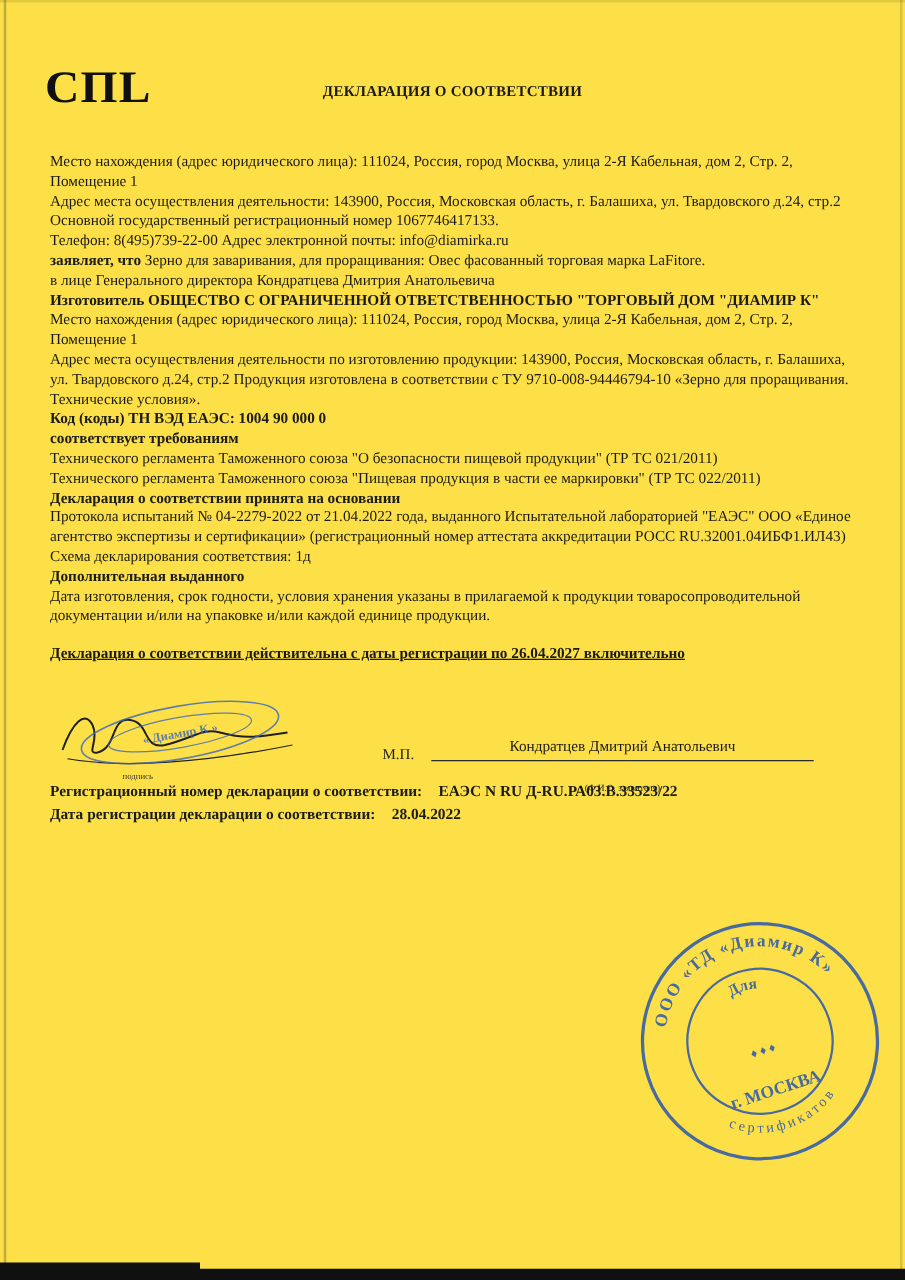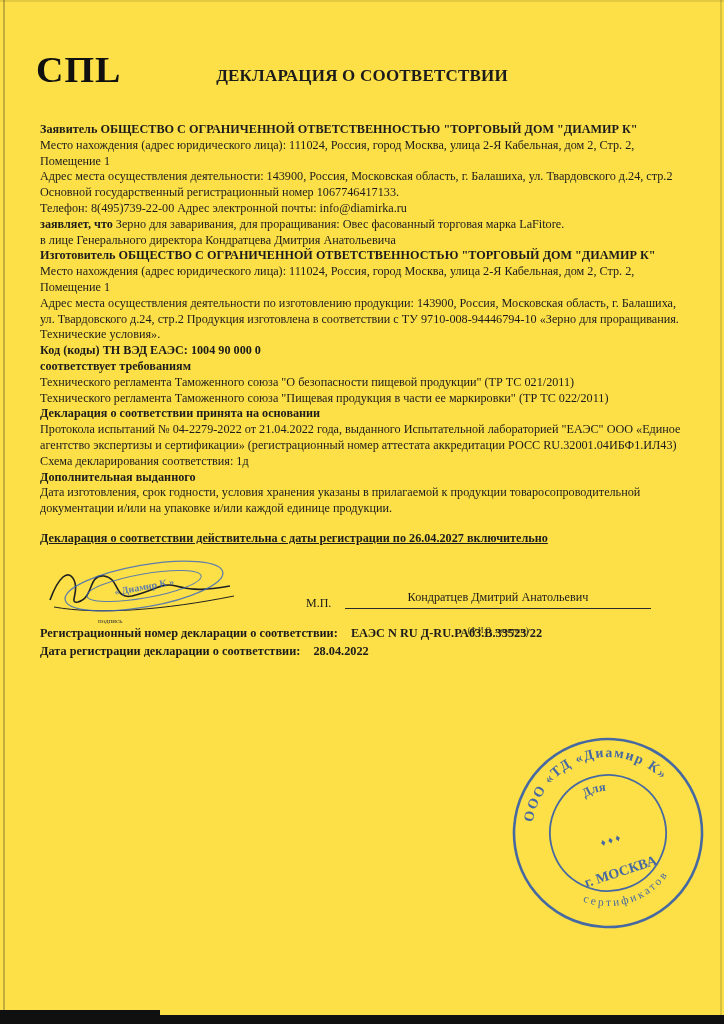--- a/index.html
+++ b/index.html
@@ -1,21 +1,21 @@
 <!DOCTYPE html>
 <html><head>
 <meta charset="utf-8">
 <style>
   html,body{margin:0;padding:0;background:#9a9a9a;}
   .page{position:relative;width:724px;height:1024px;background:#fde047;overflow:hidden;
         font-family:Liberation Serif, serif;color:#1b1b1b;margin:0 auto;}
   .logo{position:absolute;left:36px;top:48px;font-size:38px;font-weight:800;
         letter-spacing:1px;color:#101010;transform:scaleY(0.95);}
   .title{position:absolute;left:0;width:724px;top:66px;text-align:center;
-         font-size:17px;font-weight:bold;letter-spacing:0.2px;}
+         font-size:12px;font-weight:bold;letter-spacing:0.2px;}
   .doc-body{position:absolute;left:40px;top:122px;width:648px;font-size:12.2px;line-height:15.8px;}
   .para{min-height:15.8px;}
   .b{font-weight:bold;}
   .u{text-decoration:underline;}
   .validity{margin-top:14px;}
   .sig-svg{position:absolute;left:44px;top:560px;}
   .sig-caption{position:absolute;left:98px;top:617px;font-size:7px;color:#333;}
   .mp{position:absolute;left:306px;top:596px;font-size:12px;}
   .name-block{position:absolute;left:345px;top:590px;width:306px;}
   .name{text-align:center;font-size:12.2px;padding-bottom:3px;border-bottom:1.5px solid #2b2b2b;}
@@ -33,21 +33,20 @@
 </style>
 </head>
 <body>
 
 <div class="page">
 
   <div class="logo">СПL</div>
   <div class="title">ДЕКЛАРАЦИЯ О СООТВЕТСТВИИ</div>
 
   <div class="doc-body">
-      <div class="para"><span class="b">Заявитель ОБЩЕСТВО С ОГРАНИЧЕННОЙ ОТВЕТСТВЕННОСТЬЮ "ТОРГОВЫЙ ДОМ "ДИАМИР К"</span></div>
       <div class="para"><span>Место нахождения (адрес юридического лица): 111024, Россия, город Москва, улица 2-Я Кабельная, дом 2, Стр. 2, Помещение 1</span></div>
       <div class="para"><span>Адрес места осуществления деятельности: 143900, Россия, Московская область, г. Балашиха, ул. Твардовского д.24, стр.2</span></div>
       <div class="para"><span>Основной государственный регистрационный номер 1067746417133.</span></div>
       <div class="para"><span>Телефон: 8(495)739-22-00 Адрес электронной почты: info@diamirka.ru</span></div>
       <div class="para"><span class="b">заявляет, что </span><span>Зерно для заваривания, для проращивания: Овес фасованный торговая марка LaFitore.</span></div>
       <div class="para"><span>в лице Генерального директора Кондратцева Дмитрия Анатольевича</span></div>
       <div class="para"><span class="b">Изготовитель ОБЩЕСТВО С ОГРАНИЧЕННОЙ ОТВЕТСТВЕННОСТЬЮ "ТОРГОВЫЙ ДОМ "ДИАМИР К"</span></div>
       <div class="para"><span>Место нахождения (адрес юридического лица): 111024, Россия, город Москва, улица 2-Я Кабельная, дом 2, Стр. 2, Помещение 1</span></div>
       <div class="para"><span>Адрес места осуществления деятельности по изготовлению продукции: 143900, Россия, Московская область, г. Балашиха, ул. Твардовского д.24, стр.2 Продукция изготовлена в соответствии с  ТУ 9710-008-94446794-10 «Зерно для проращивания. Технические условия».</span></div>
       <div class="para"><span class="b">Код (коды) ТН ВЭД ЕАЭС: 1004 90 000 0</span></div>

